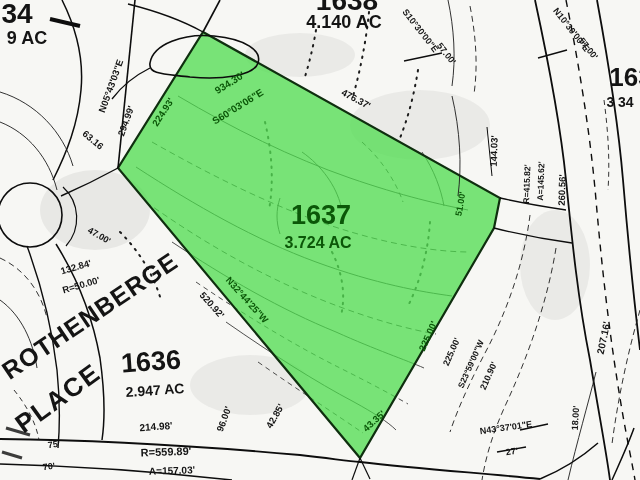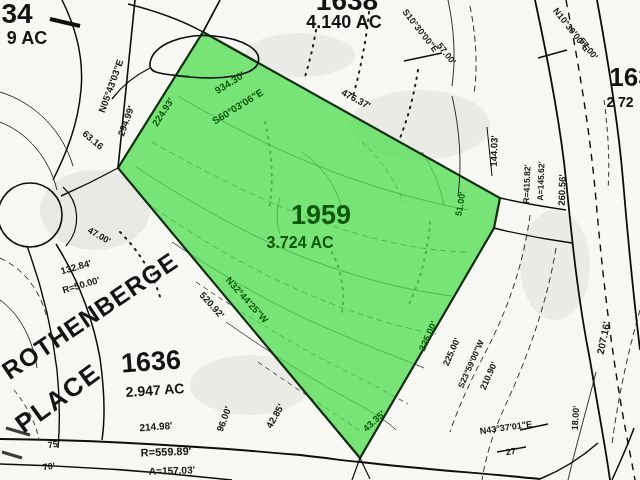--- a/index.html
+++ b/index.html
@@ -102,39 +102,39 @@
       <path class="ct dot" d="M316,30 C313,48 309,64 304,80"></path>
     </g>
   </svg>
 
   <div id="labels">
       <div class="map-label" style="left: 17px; top: 14px; font-size: 28px; color: rgb(20, 20, 20); transform: translate(-50%, -50%) rotate(0deg);">34</div>
       <div class="map-label" style="left: 27px; top: 38px; font-size: 18px; color: rgb(20, 20, 20); transform: translate(-50%, -50%) rotate(0deg);">9 AC</div>
       <div class="map-label" style="left: 347px; top: 1px; font-size: 28px; color: rgb(20, 20, 20); transform: translate(-50%, -50%) rotate(0deg);">1638</div>
       <div class="map-label" style="left: 344px; top: 22px; font-size: 18px; color: rgb(20, 20, 20); transform: translate(-50%, -50%) rotate(0deg);">4.140 AC</div>
       <div class="map-label" style="left: 631px; top: 77px; font-size: 26px; color: rgb(20, 20, 20); transform: translate(-50%, -50%) rotate(0deg);">163</div>
-      <div class="map-label" style="left: 620px; top: 102px; font-size: 14px; color: rgb(20, 20, 20); transform: translate(-50%, -50%) rotate(0deg);">2 72</div>
+      <div class="map-label" style="left: 620px; top: 102px; font-size: 14px; color: rgb(20, 20, 20); transform: translate(-50%, -50%) rotate(0deg);">3 34</div>
       <div class="map-label" style="left: 111px; top: 86px; font-size: 9.5px; color: rgb(20, 20, 20); transform: translate(-50%, -50%) rotate(-70deg);">N05°43'03"E</div>
       <div class="map-label" style="left: 126px; top: 121px; font-size: 9.5px; color: rgb(20, 20, 20); transform: translate(-50%, -50%) rotate(-70deg);">294.99'</div>
       <div class="map-label" style="left: 93px; top: 140px; font-size: 9.5px; color: rgb(20, 20, 20); transform: translate(-50%, -50%) rotate(40deg);">63.16</div>
       <div class="map-label" style="left: 163px; top: 112px; font-size: 9.5px; color: rgb(11, 87, 8); transform: translate(-50%, -50%) rotate(-57deg);">224.93'</div>
       <div class="map-label" style="left: 230px; top: 83px; font-size: 10px; color: rgb(11, 87, 8); transform: translate(-50%, -50%) rotate(-32deg);">934.30'</div>
       <div class="map-label" style="left: 238px; top: 107px; font-size: 10px; color: rgb(11, 87, 8); transform: translate(-50%, -50%) rotate(-32deg);">S60°03'06"E</div>
       <div class="map-label" style="left: 356px; top: 99px; font-size: 9.5px; color: rgb(20, 20, 20); transform: translate(-50%, -50%) rotate(28deg);">476.37'</div>
       <div class="map-label" style="left: 420px; top: 31px; font-size: 9px; color: rgb(20, 20, 20); transform: translate(-50%, -50%) rotate(52deg);">S10°30'00"E</div>
       <div class="map-label" style="left: 446px; top: 54px; font-size: 9px; color: rgb(20, 20, 20); transform: translate(-50%, -50%) rotate(52deg);">57.00'</div>
       <div class="map-label" style="left: 571px; top: 30px; font-size: 9px; color: rgb(20, 20, 20); transform: translate(-50%, -50%) rotate(52deg);">N10°30'00"E</div>
       <div class="map-label" style="left: 588px; top: 49px; font-size: 9px; color: rgb(20, 20, 20); transform: translate(-50%, -50%) rotate(52deg);">57.00'</div>
       <div class="map-label" style="left: 494px; top: 151px; font-size: 9.5px; color: rgb(20, 20, 20); transform: translate(-50%, -50%) rotate(-88deg);">144.03'</div>
       <div class="map-label" style="left: 527px; top: 184px; font-size: 8.5px; color: rgb(20, 20, 20); transform: translate(-50%, -50%) rotate(-88deg);">R=415.82'</div>
       <div class="map-label" style="left: 541px; top: 181px; font-size: 8.5px; color: rgb(20, 20, 20); transform: translate(-50%, -50%) rotate(-88deg);">A=145.62'</div>
       <div class="map-label" style="left: 562px; top: 190px; font-size: 9.5px; color: rgb(20, 20, 20); transform: translate(-50%, -50%) rotate(-88deg);">260.56'</div>
       <div class="map-label" style="left: 461px; top: 204px; font-size: 9px; color: rgb(11, 87, 8); transform: translate(-50%, -50%) rotate(-80deg);">51.00'</div>
-      <div class="map-label" style="left: 321px; top: 215px; font-size: 27px; color: rgb(11, 87, 8); transform: translate(-50%, -50%) rotate(0deg);">1959</div>
-      <div class="map-label" style="left: 300px; top: 243px; font-size: 16px; color: rgb(11, 87, 8); transform: translate(-50%, -50%) rotate(0deg);">3.724 AC</div>
+      <div class="map-label" style="left: 321px; top: 215px; font-size: 27px; color: rgb(11, 87, 8); transform: translate(-50%, -50%) rotate(0deg);">1637</div>
+      <div class="map-label" style="left: 318px; top: 243px; font-size: 16px; color: rgb(11, 87, 8); transform: translate(-50%, -50%) rotate(0deg);">3.724 AC</div>
       <div class="map-label" style="left: 247px; top: 300px; font-size: 9.5px; color: rgb(11, 87, 8); transform: translate(-50%, -50%) rotate(48deg);">N32°44'25"W</div>
       <div class="map-label" style="left: 212px; top: 305px; font-size: 9.5px; color: rgb(20, 20, 20); transform: translate(-50%, -50%) rotate(48deg);">520.92'</div>
       <div class="map-label" style="left: 99px; top: 236px; font-size: 9px; color: rgb(20, 20, 20); transform: translate(-50%, -50%) rotate(30deg);">47.00'</div>
       <div class="map-label" style="left: 76px; top: 267px; font-size: 9.5px; color: rgb(20, 20, 20); transform: translate(-50%, -50%) rotate(-16deg);">132.84'</div>
       <div class="map-label" style="left: 81px; top: 285px; font-size: 9.5px; color: rgb(20, 20, 20); transform: translate(-50%, -50%) rotate(-16deg);">R=50.00'</div>
       <div class="map-label" style="left: 90px; top: 316px; font-size: 25px; color: rgb(20, 20, 20); letter-spacing: 1px; transform: translate(-50%, -50%) rotate(-34deg);">ROTHENBERGE</div>
       <div class="map-label" style="left: 58px; top: 398px; font-size: 26px; color: rgb(20, 20, 20); letter-spacing: 2px; transform: translate(-50%, -50%) rotate(-36deg);">PLACE</div>
       <div class="map-label" style="left: 151px; top: 362px; font-size: 27px; color: rgb(20, 20, 20); transform: translate(-50%, -50%) rotate(-4deg);">1636</div>
       <div class="map-label" style="left: 155px; top: 390px; font-size: 14px; color: rgb(20, 20, 20); transform: translate(-50%, -50%) rotate(-4deg);">2.947 AC</div>
       <div class="map-label" style="left: 54px; top: 445px; font-size: 9px; color: rgb(20, 20, 20); transform: translate(-50%, -50%) rotate(-8deg);">75'</div>

